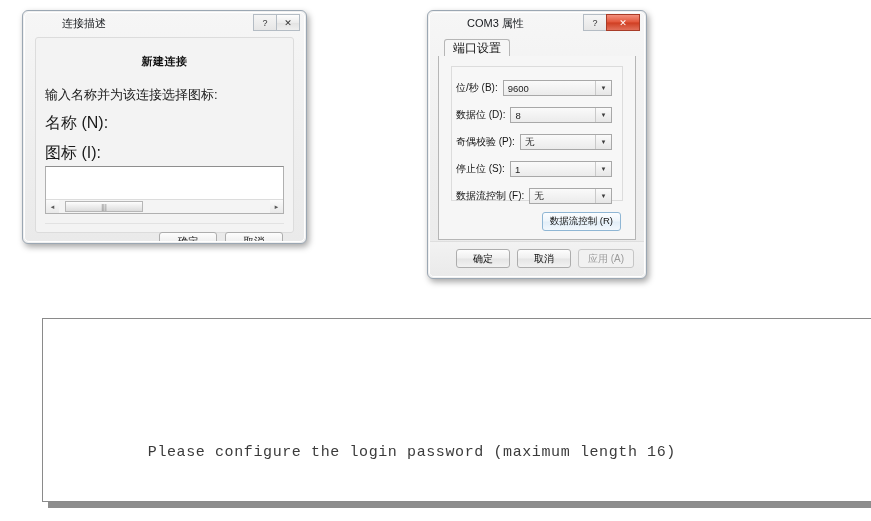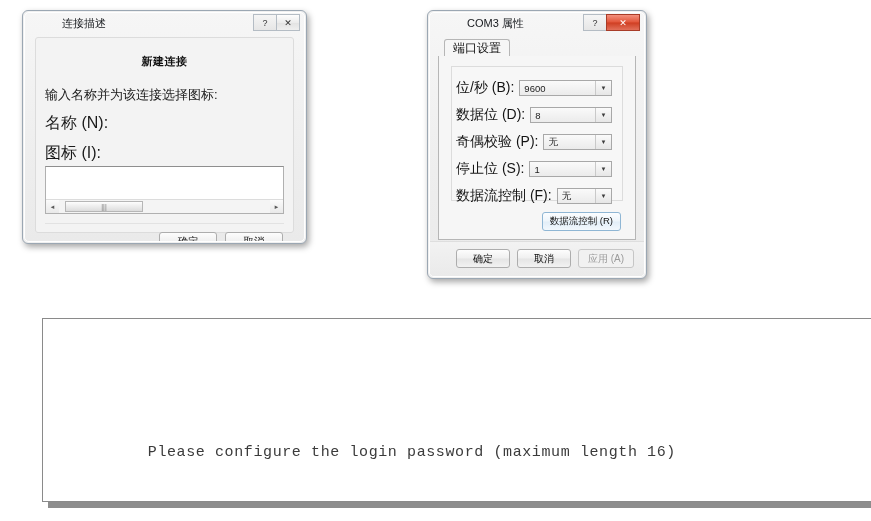--- a/index.html
+++ b/index.html
@@ -218,21 +218,21 @@
   .form-row {
     display: flex;
     align-items: center;
     justify-content: flex-end;
     margin: 0 10px 0 4px;
     height: 18px;
   }
   .form-row.first { margin-top: 12px; }
   .form-row + .form-row { margin-top: 9px; }
   .form-label {
-    font-size: 14px;
+    font-size: 10px;
     color: #141414;
     text-align: right;
     white-space: nowrap;
     padding-right: 5px;
   }
   .combo {
     width: 112px;
     height: 16px;
     background: linear-gradient(180deg,#fafafa,#ebebeb);
     border: 1px solid #a8a8a8;

